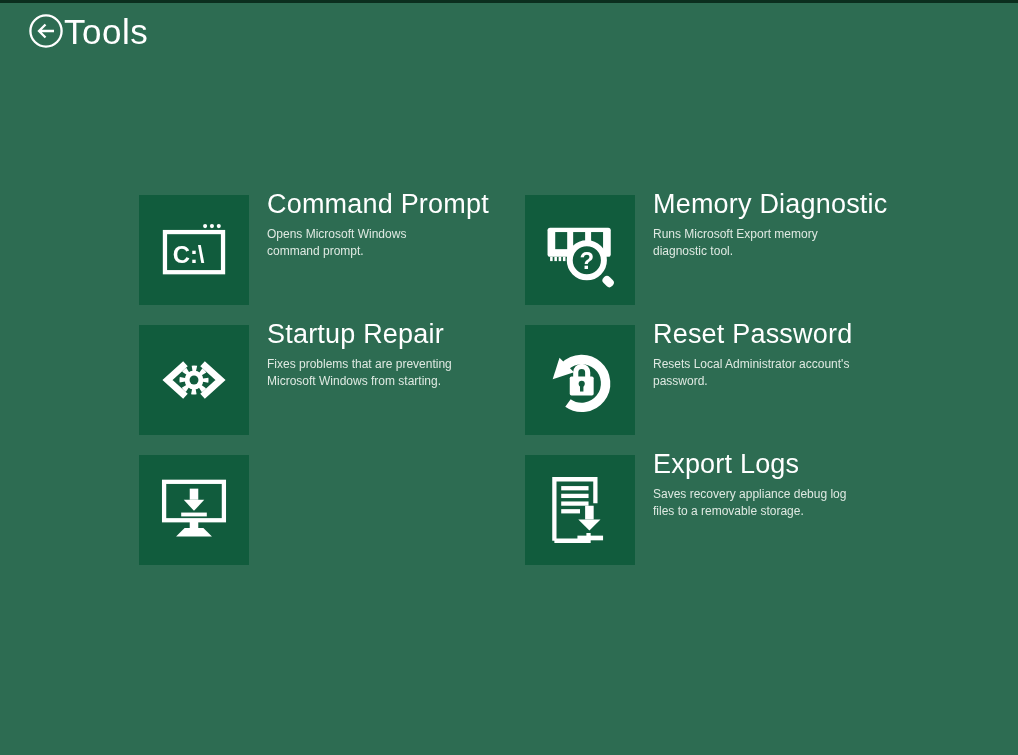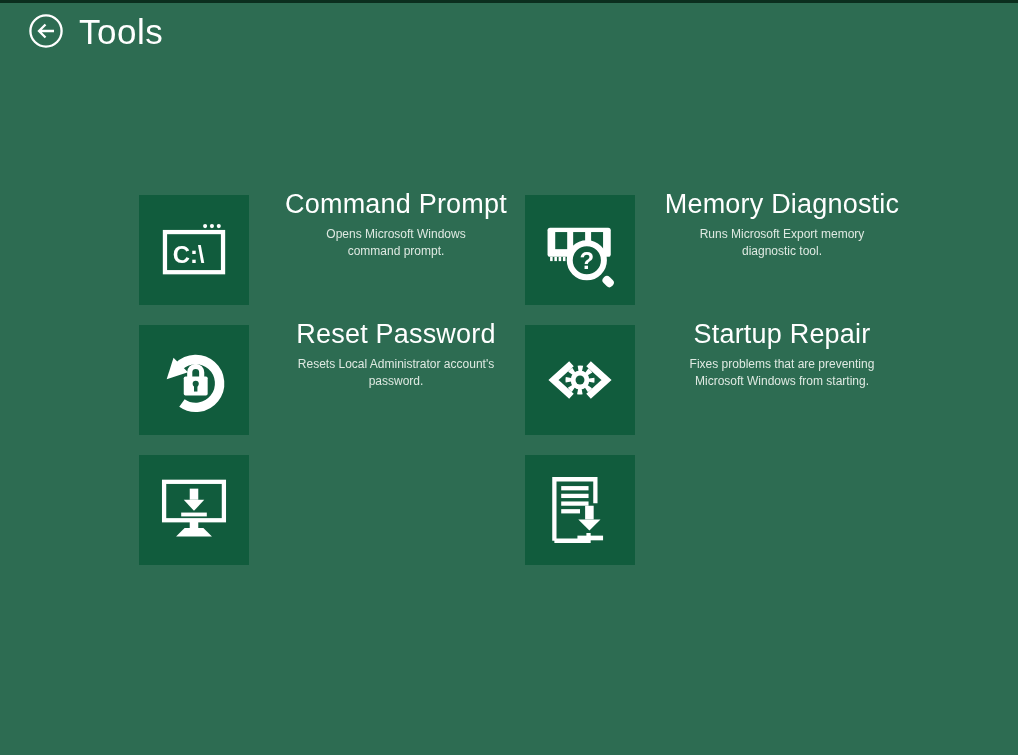--- a/index.html
+++ b/index.html
@@ -16,21 +16,21 @@
     font-family:"Liberation Sans","DejaVu Sans",sans-serif;
     color:#fff;
     position:relative;
   }
   .top-strip{
     position:absolute;top:0;left:0;width:100%;height:3px;
     background:var(--strip);
   }
   .header{
     position:absolute;top:13px;left:28px;
-    display:flex;align-items:center;gap:15px;
+    display:flex;align-items:center;
   }
   .back-btn{
     width:36px;height:36px;border:none;background:transparent;
     padding:0;cursor:pointer;display:block;
   }
   .back-btn svg{display:block;}
   .page-title{
     font-size:35px;font-weight:300;color:var(--title-color);
     letter-spacing:.5px;line-height:1;
   }
@@ -43,21 +43,21 @@
   .tile{
     display:flex;align-items:flex-start;gap:18px;
     cursor:pointer;
   }
   .tile-iconbox{
     width:110px;height:110px;flex:none;
     background:var(--tile);
     display:flex;align-items:center;justify-content:center;
   }
   .tile-iconbox svg{display:block;}
-  .tile-text{width:260px;margin-top:-7px;text-align:center;}
+  .tile-text{width:260px;margin-top:-7px;}
   .tile-title{
     font-size:27px;font-weight:300;color:var(--title-color);
     line-height:1.2;margin-bottom:6px;letter-spacing:.2px;
   }
   .tile-desc{
     font-size:12px;color:var(--desc-color);
     line-height:17px;white-space:pre-line;
   }
   .g-fill{fill:var(--tile);}
   .w-fill{fill:#fff;}
@@ -122,49 +122,49 @@
     <div class="tile-text">
       <div class="tile-title">Memory Diagnostic</div>
       <div class="tile-desc">Runs Microsoft Export memory
 diagnostic tool.</div>
     </div>
   </div>
 
   <div class="tile">
     <div class="tile-iconbox">
       <svg width="82" height="82" viewBox="0 0 96 96">
+        <path d="M38 29 L17 48 L38 67" class="w-stroke" stroke-width="8" stroke-linejoin="miter"></path>
+        <path d="M58 29 L79 48 L58 67" class="w-stroke" stroke-width="8" stroke-linejoin="miter"></path>
+        <circle cx="48" cy="48" r="13" class="w-stroke" stroke-width="8" stroke-dasharray="5.1 5.1" stroke-dashoffset="2.5"></circle>
+        <circle cx="48" cy="48" r="11" class="w-fill"></circle>
+        <circle cx="48" cy="48" r="5.2" class="g-fill"></circle>
+      </svg>
+    </div>
+    <div class="tile-text">
+      <div class="tile-title">Startup Repair</div>
+      <div class="tile-desc">Fixes problems that are preventing
+Microsoft Windows from starting.</div>
+    </div>
+  </div>
+
+  <div class="tile">
+    <div class="tile-iconbox">
+      <svg width="82" height="82" viewBox="0 0 96 96">
         <path d="M30.2 32.2 A 28 28 0 1 1 33.9 74.9" class="w-stroke" stroke-width="11"></path>
         <polygon points="16,47 41,39 24,22" class="w-fill"></polygon>
         <rect x="36" y="44" width="28" height="22" rx="2" class="w-fill"></rect>
         <path d="M43 45 v-6 a7 7 0 0 1 14 0 v6" class="w-stroke" stroke-width="6"></path>
         <circle cx="50" cy="52.5" r="3.6" class="g-fill"></circle>
         <rect x="48" y="54" width="4" height="7.5" class="g-fill"></rect>
       </svg>
     </div>
     <div class="tile-text">
       <div class="tile-title">Reset Password</div>
       <div class="tile-desc">Resets Local Administrator account's
 password.</div>
-    </div>
-  </div>
-
-  <div class="tile">
-    <div class="tile-iconbox">
-      <svg width="82" height="82" viewBox="0 0 96 96">
-        <path d="M38 29 L17 48 L38 67" class="w-stroke" stroke-width="8" stroke-linejoin="miter"></path>
-        <path d="M58 29 L79 48 L58 67" class="w-stroke" stroke-width="8" stroke-linejoin="miter"></path>
-        <circle cx="48" cy="48" r="13" class="w-stroke" stroke-width="8" stroke-dasharray="5.1 5.1" stroke-dashoffset="2.5"></circle>
-        <circle cx="48" cy="48" r="11" class="w-fill"></circle>
-        <circle cx="48" cy="48" r="5.2" class="g-fill"></circle>
-      </svg>
-    </div>
-    <div class="tile-text">
-      <div class="tile-title">Startup Repair</div>
-      <div class="tile-desc">Fixes problems that are preventing
-Microsoft Windows from starting.</div>
     </div>
   </div>
 
   <div class="tile">
     <div class="tile-iconbox">
       <svg width="82" height="82" viewBox="0 0 96 96">
         <rect x="13" y="15" width="70" height="45" class="w-stroke" stroke-width="5"></rect>
         <rect x="43" y="23" width="10" height="13" class="w-fill"></rect>
         <polygon points="36,36 60,36 48,49" class="w-fill"></polygon>
         <rect x="33" y="51" width="30" height="4.5" class="w-fill"></rect>
@@ -181,15 +181,20 @@
         <path d="M18 84 H58 V75" class="w-stroke" stroke-width="5"></path>
         <rect x="26" y="20" width="32" height="5" class="w-fill"></rect>
         <rect x="26" y="29" width="32" height="5" class="w-fill"></rect>
         <rect x="26" y="38" width="32" height="5" class="w-fill"></rect>
         <rect x="26" y="47" width="22" height="5" class="w-fill"></rect>
         <rect x="54" y="43" width="10" height="16" class="w-fill"></rect>
         <polygon points="46,59 72,59 59,72" class="w-fill"></polygon>
         <rect x="45" y="78" width="30" height="5.5" class="w-fill"></rect>
       </svg>
     </div>
+    <div class="tile-text">
+      <div class="tile-title">Export Logs</div>
+      <div class="tile-desc">Saves recovery appliance debug log
+files to a removable storage.</div>
+    </div>
   </div>
 
 </div>
 
 </body></html>

